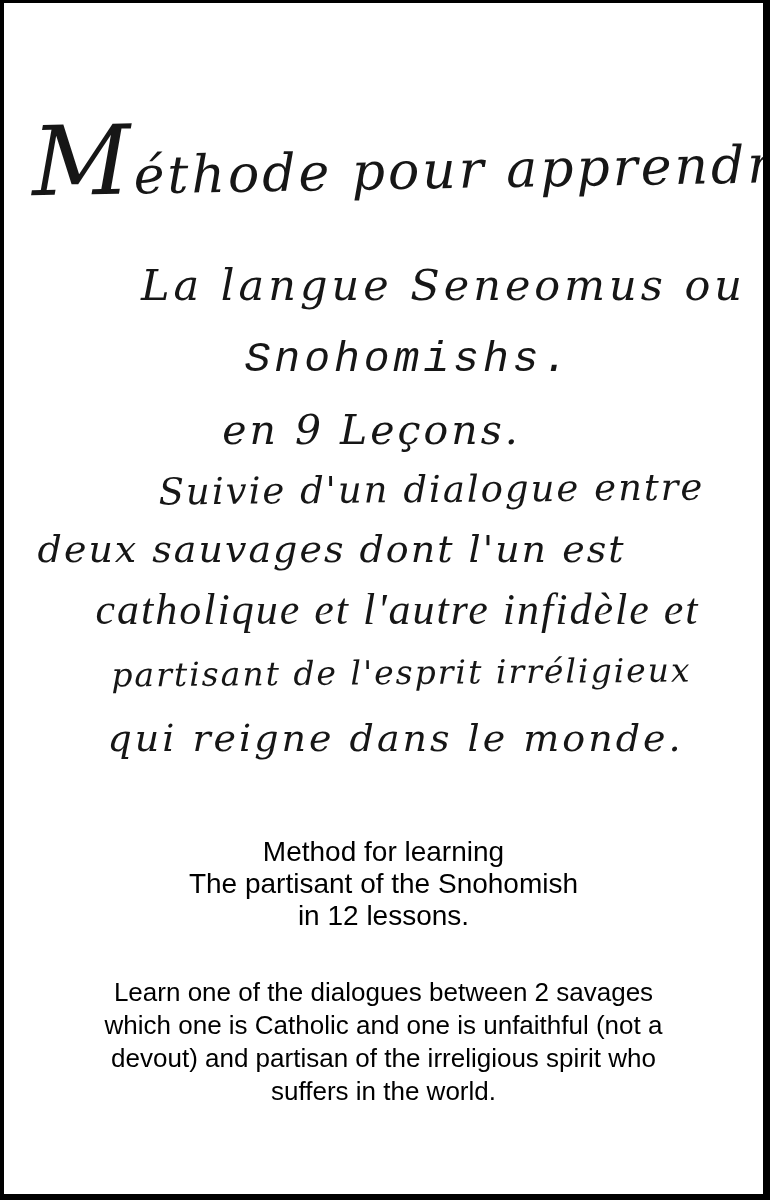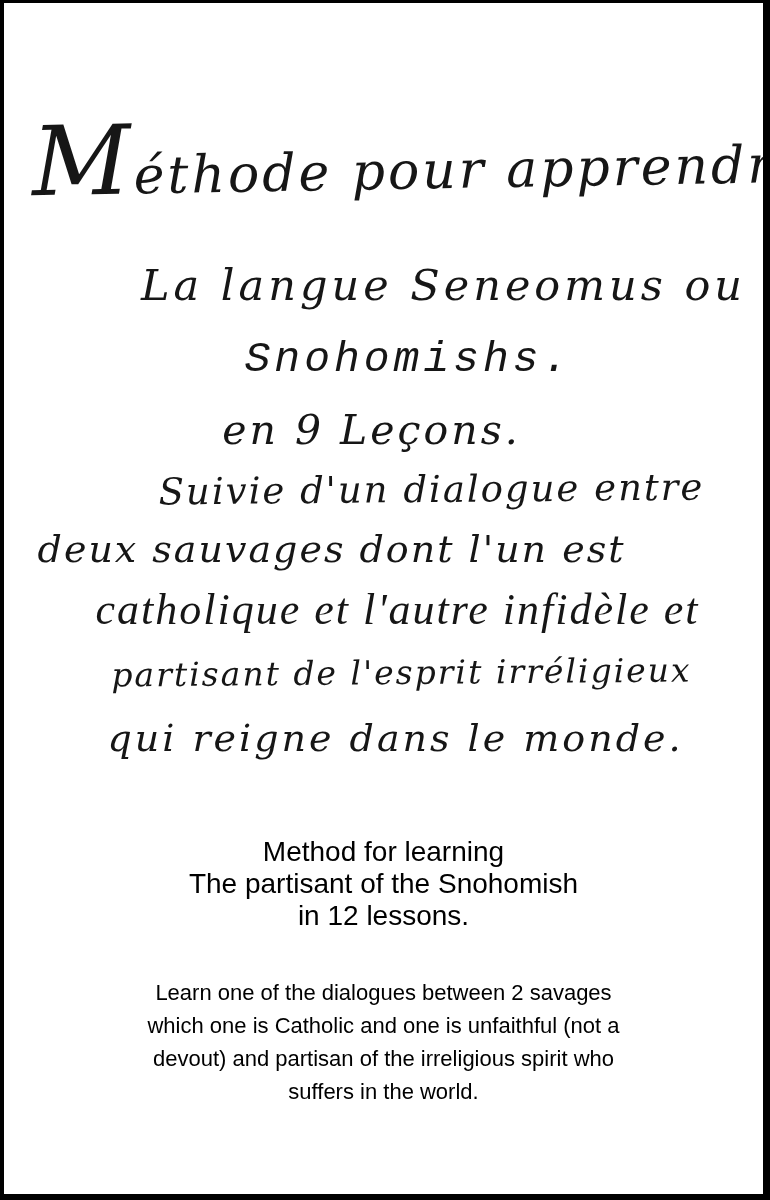--- a/index.html
+++ b/index.html
@@ -110,21 +110,21 @@
     color: #000000;
     font-family: "Liberation Sans", sans-serif;
     margin-top: 19px;
   }
   .tr-block1 .tr-line {
     font-size: 28px;
     line-height: 32px;
   }
   .tr-gap { height: 44px; }
   .tr-block2 .tr-line {
-    font-size: 22px;
+    font-size: 26px;
     line-height: 33px;
   }
 </style>
 </head>
 <body>
 
 <div class="page">
 
   <div class="manuscript">
     <div class="ms-line ms0">Méthode pour apprendre</div>

